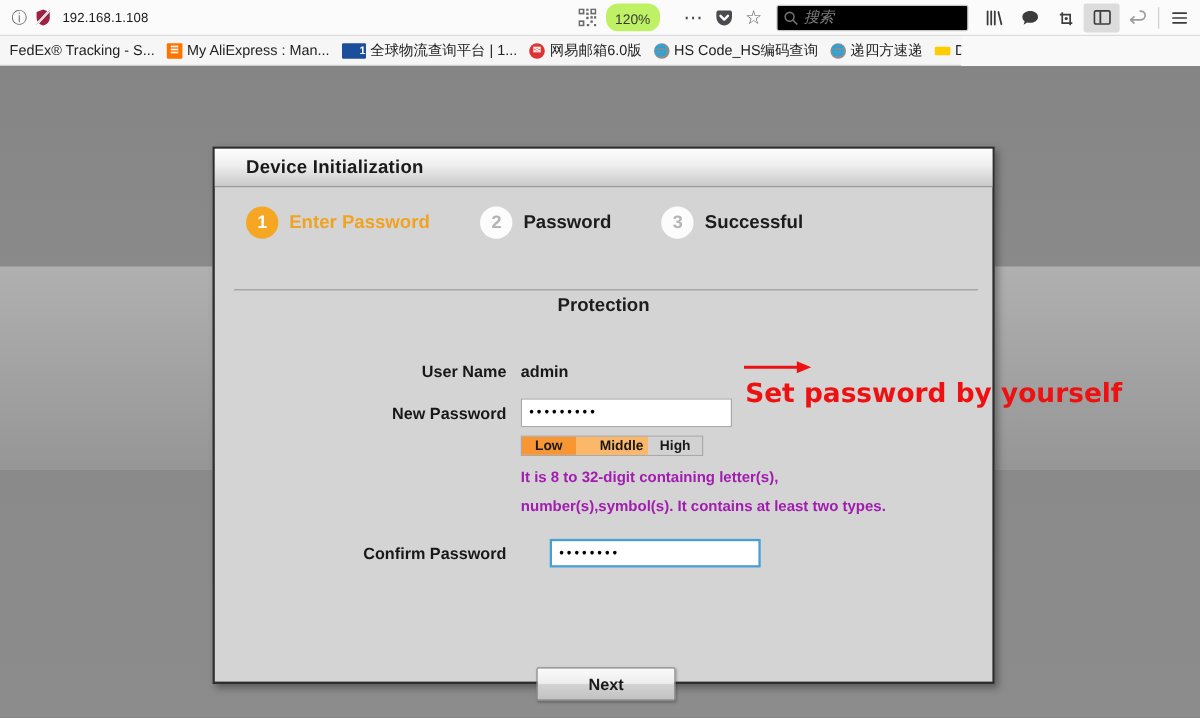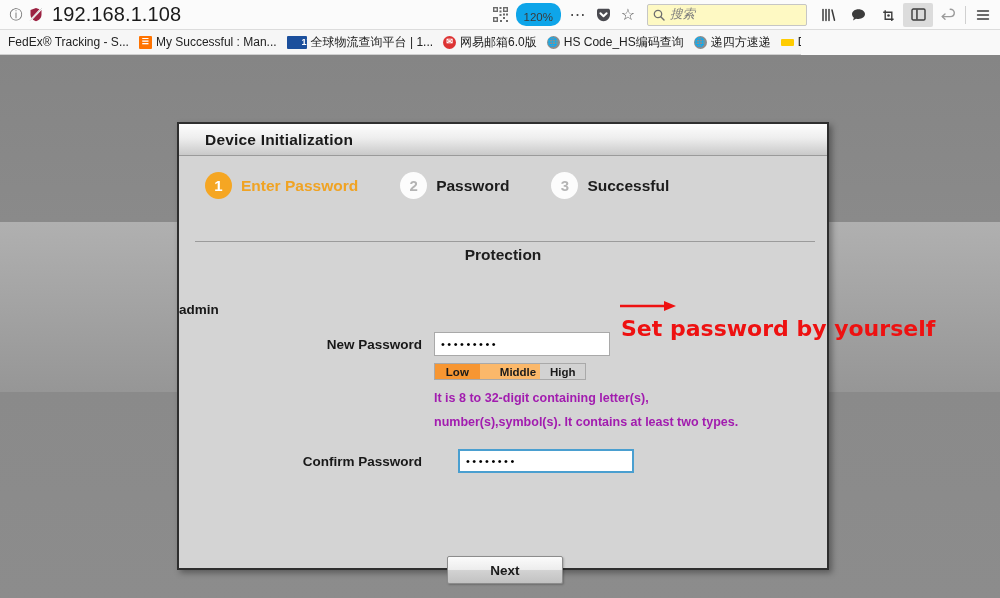--- a/index.html
+++ b/index.html
@@ -27,37 +27,37 @@
     display: inline-flex; align-items: center; justify-content: center;
     color: #4a4a4a;
     flex: 0 0 auto;
   }
   #info-icon {
     width: 20px; margin-left: 6px; font-size: 13px; color: #6a6a6a;
   }
   #shield-slash-icon { width: 20px; position: relative; }
   #shield-slash-icon svg { display: block; }
   #url-text {
-    font-size: 20px; color: #1a1a1a; margin-left: 6px;
+    font-size: 11px; color: #1a1a1a; margin-left: 6px;
     letter-spacing: .1px; white-space: nowrap;
   }
   #url-spacer { flex: 1 1 auto; }
   #qr-icon { width: 26px; }
   #zoom-badge {
-    background: #0ea5e9; border-radius: 10px;
+    background: #bef264; border-radius: 10px;
     font-size: 11.5px; color: #3a3a3a;
-    padding: 8px 8px 3px; margin-left: 2px; margin-right: 4px;
+    padding: 8px 8px 3px; margin-left: 2px; margin-right: 15px;
     white-space: nowrap;
   }
   #ellipsis-icon { width: 26px; font-size: 16px; letter-spacing: 1px; color: #4a4a4a; }
   #pocket-icon { width: 24px; }
   #star-icon { width: 26px; font-size: 16px; color: #555; }
 
   #search-box {
-    width: 160px; height: 22px; background: #fef9c3;
+    width: 160px; height: 22px; background: #000000;
     border: 1px solid #c6c6c6; border-radius: 2px;
     display: flex; align-items: center; margin-left: 6px; margin-right: 6px;
     flex: 0 0 auto;
   }
   #search-magnifier { width: 22px; color: #777; font-size: 12px; }
   #search-placeholder {
     font-size: 12.5px; color: #7d7d7d; font-style: italic;
     font-family: "DejaVu Sans", sans-serif;
   }
   #toolbar-right { display: flex; align-items: center; flex: 0 0 auto; margin-right: 2px; }
@@ -340,21 +340,21 @@
     </div>
   </div>
 
   <div id="bookmarks-row">
     <div class="bookmark" id="bm-first">
       <span class="bm-ico"></span>
       <span class="bm-label">FedEx® Tracking - S...</span>
     </div>
     <div class="bookmark">
       <span class="bm-ico aliexpress">☰</span>
-      <span class="bm-label">My Successful : Man...</span>
+      <span class="bm-label">My AliExpress : Man...</span>
     </div>
     <div class="bookmark">
       <span class="bm-ico seventeen">17</span>
       <span class="bm-label">全球物流查询平台 | 1...</span>
     </div>
     <div class="bookmark">
       <span class="bm-ico netease">✉</span>
       <span class="bm-label">网易邮箱6.0版</span>
     </div>
     <div class="bookmark">
@@ -406,20 +406,21 @@
         <span class="step-label inactive">Successful</span>
       </div>
     </div>
 
     <div id="steps-divider"></div>
     <div id="protection-heading">Protection</div>
 
     <div id="form-area">
 
       <div class="form-row">
+        <span class="form-label">User Name</span>
         <span class="form-value">admin</span>
       </div>
 
       <div class="form-row">
         <span class="form-label">New Password</span>
         <span class="pw-input" id="new-password-input">
           <span class="dots">•••••••••</span>
         </span>
       </div>
 

